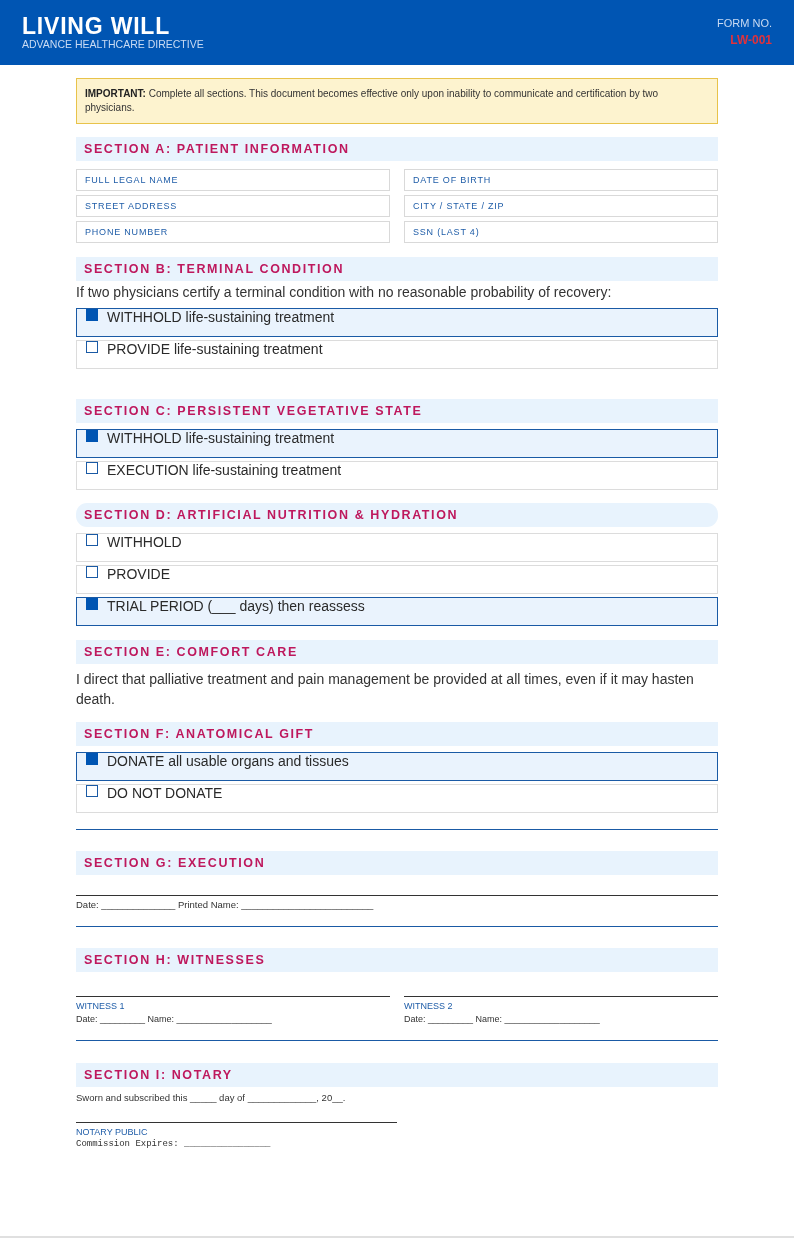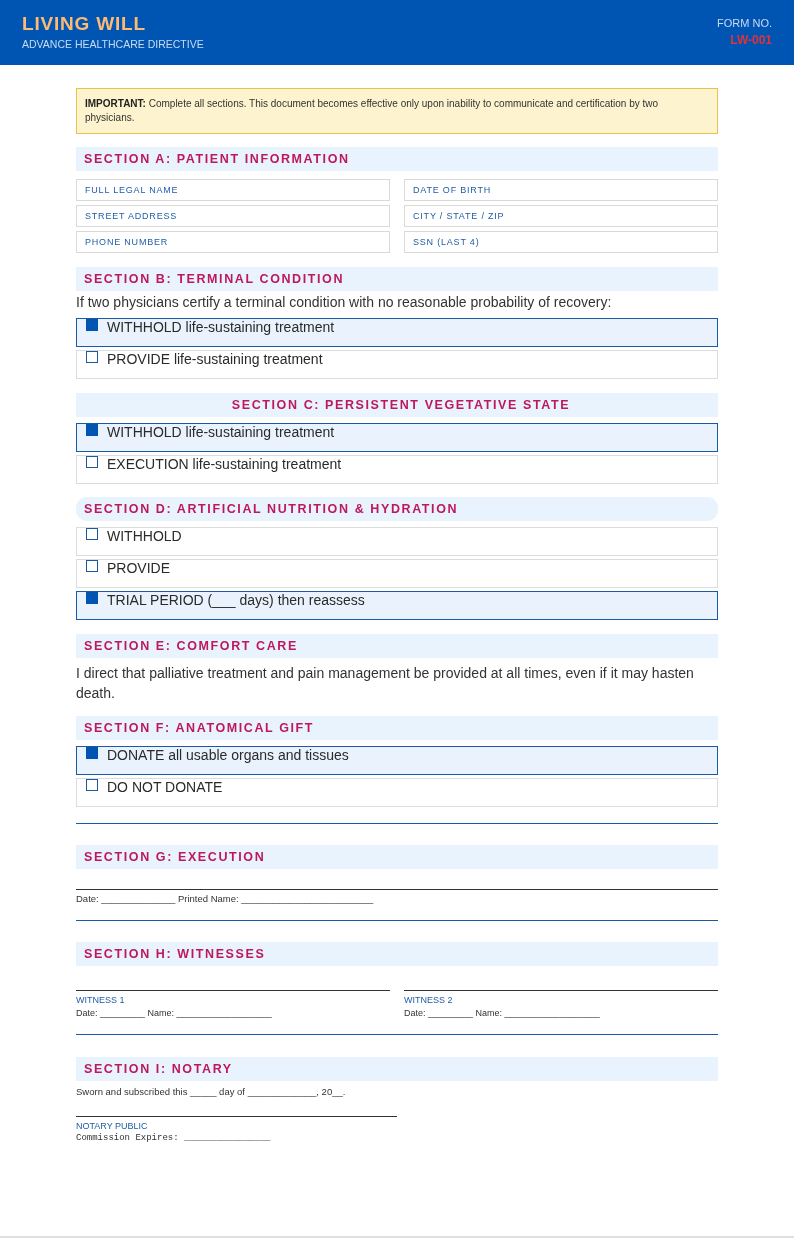--- a/index.html
+++ b/index.html
@@ -1,24 +1,24 @@
 <!DOCTYPE html>
 <html><head>
   <meta charset="utf-8">
   <style>
     * { box-sizing: border-box; margin: 0; padding: 0; }
     html, body { width: 794px; background: #ffffff; }
     body { font-family: "Liberation Sans", sans-serif; color: #222; position: relative; height: 1238px; overflow: hidden; }
     .header { height: 65px; background: #0055b3; position: relative; }
-    .header .title { position: absolute; left: 22px; top: 13px; color: #fdba74; font-weight: bold; font-size: 19px; letter-spacing: 0.8px; }
+    .header .title { position: absolute; left: 22px; top: 13px; color: #ffffff; font-weight: bold; font-size: 23px; letter-spacing: 0.8px; }
     .header .subtitle { position: absolute; left: 22px; top: 38px; color: #c9dbf3; font-size: 10.5px; }
     .header .formno-label { position: absolute; right: 22px; top: 17px; color: #c9dbf3; font-size: 11px; text-align: right; }
     .header .formno { position: absolute; right: 22px; top: 33px; color: #e0323c; font-size: 12px; font-weight: bold; text-align: right; }
 
-    .page { position: absolute; left: 76px; top: 88px; width: 642px; }
+    .page { position: absolute; left: 76px; top: 78px; width: 642px; }
     .notice { background: #fdf3cf; border: 1px solid #e8c34a; padding: 8px 8px 9px 8px; font-size: 10px; line-height: 14px; color: #333; height: 46px; }
     .notice b { color: #222; }
 
     .sec-head { background: #e8f3fd; height: 24px; line-height: 24px; padding-left: 8px; color: #be185d; font-weight: bold; font-size: 12.5px; letter-spacing: 1.6px; }
 
     .grid { display: grid; grid-template-columns: 314px 314px; column-gap: 14px; row-gap: 4px; margin-top: 8px; }
     .field { height: 22px; border: 1px solid #d9d9d9; line-height: 20px; padding-left: 8px; font-size: 9px; color: #1f5da8; letter-spacing: 0.8px; }
 
     .desc { font-size: 14px; color: #333; line-height: 20px; }
     .opt { height: 29px; border: 1px solid #dcdcdc; display: flex; align-items: flex-start; padding-left: 9px; font-size: 14px; color: #2a2a2a; margin-top: 3px; background: #fff; }
@@ -61,21 +61,21 @@
   <div class="desc" style="margin-top:1px;">If two physicians certify a terminal condition with no reasonable probability of recovery:</div>
   <div class="opt checked" style="margin-top:6px;">
     <span class="box"></span>
     <span>WITHHOLD life-sustaining treatment</span>
   </div>
   <div class="opt">
     <span class="box"></span>
     <span>PROVIDE life-sustaining treatment</span>
   </div>
 
-  <div class="sec-head" style="margin-top:14px;text-align:center;">SECTION C: PERSISTENT VEGETATIVE STATE</div>
+  <div class="sec-head" style="margin-top:30px;">SECTION C: PERSISTENT VEGETATIVE STATE</div>
   <div class="opt checked" style="margin-top:6px;">
     <span class="box"></span>
     <span>WITHHOLD life-sustaining treatment</span>
   </div>
   <div class="opt">
     <span class="box"></span>
     <span>EXECUTION life-sustaining treatment</span>
   </div>
 
   <div class="sec-head" style="margin-top:13px;border-radius:11px;">SECTION D: ARTIFICIAL NUTRITION &amp; HYDRATION</div>

